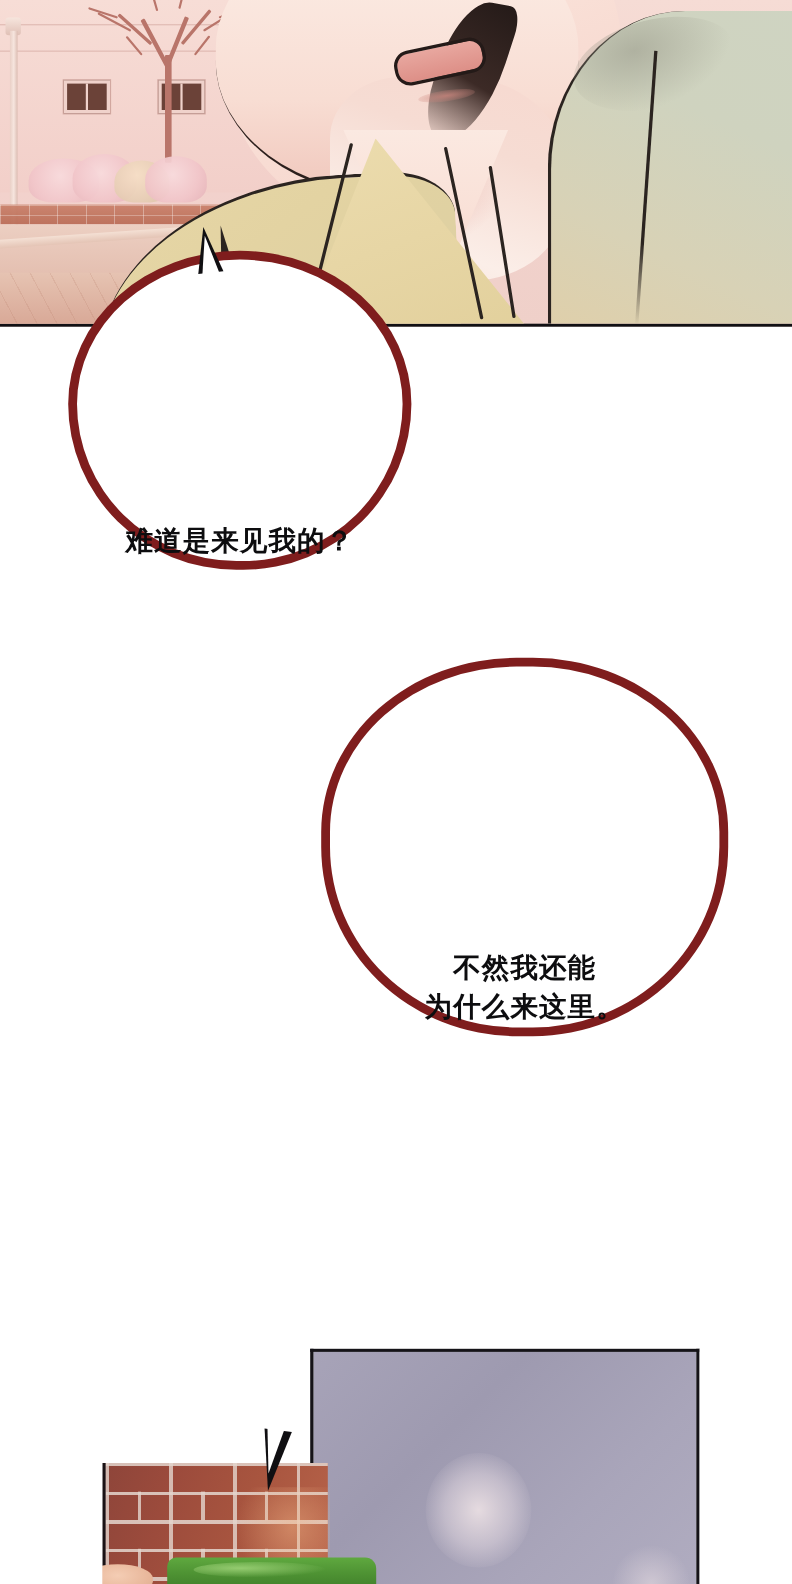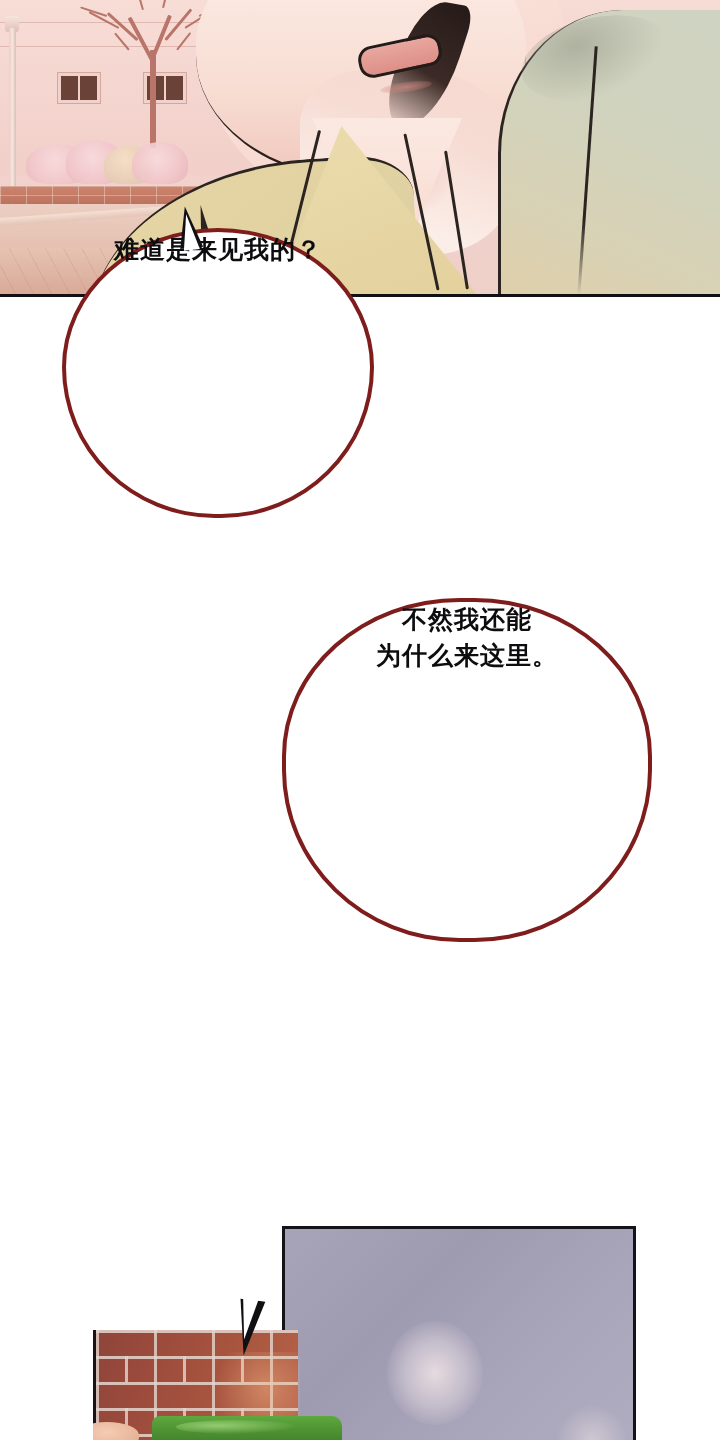--- a/index.html
+++ b/index.html
@@ -249,44 +249,44 @@
     border-left: 10px solid transparent;
     border-right: 5px solid transparent;
     border-bottom: 52px solid #2b2420;
     transform: rotate(-12deg);
   }
 
   
   .bubble {
     position: absolute;
     background: #ffffff;
-    border: 4px solid #7f1d1d;
+    border: 8px solid #7f1d1d;
     box-sizing: border-box;
     display: flex;
-    align-items: flex-start;
+    align-items: flex-end;
     justify-content: center;
     text-align: center;
     z-index: 40;
   }
   .bubble-text {
     font-size: 25px;
     font-weight: 700;
     line-height: 1.42;
     color: #0d0d0f;
     letter-spacing: 1px;
     white-space: pre-line;
     padding: 0 14px;
   }
   #bubble-1 {
     left: 62px; top: 228px;
     width: 312px; height: 290px;
     border-radius: 50% 50% 49% 49% / 48% 48% 52% 52%;
   }
   #bubble-2 {
-    left: 282px; top: 598px;
+    left: 292px; top: 598px;
     width: 370px; height: 344px;
     border-radius: 48% 48% 48% 48% / 46% 46% 50% 50%;
   }
   #bubble-3 {
     left: 48px; top: 1026px;
     width: 400px; height: 320px;
     border-radius: 50% 50% 46% 46% / 48% 48% 52% 52%;
   }
   
   .tail {

